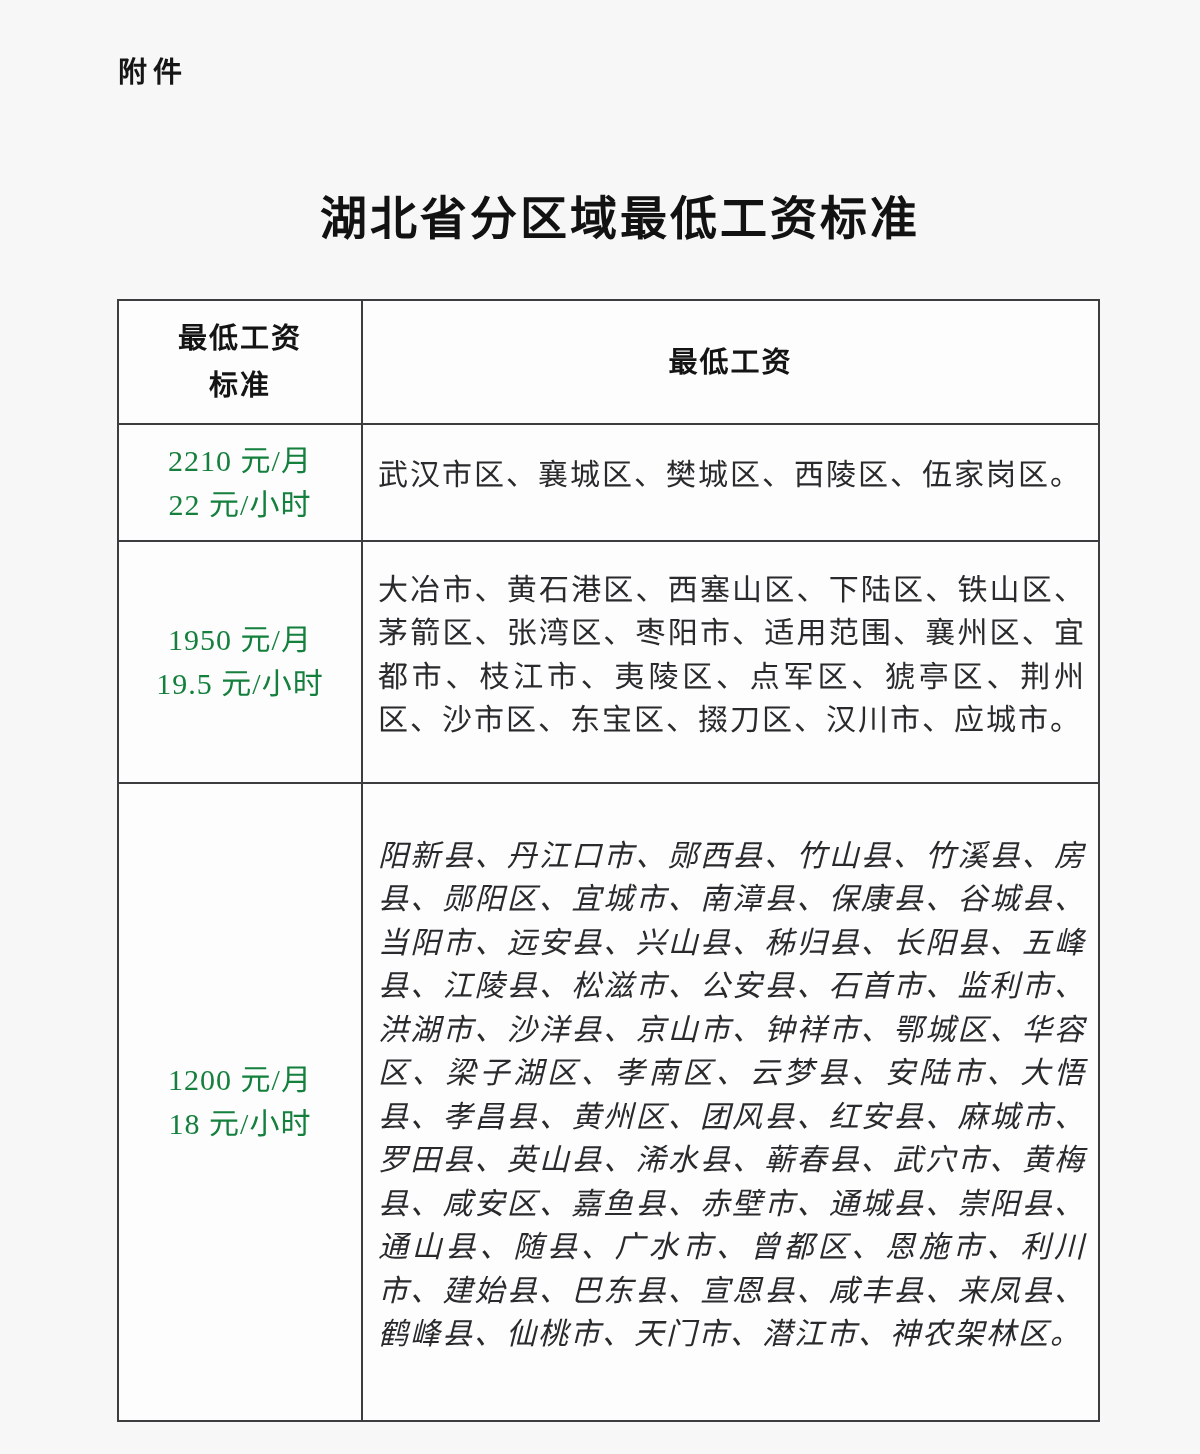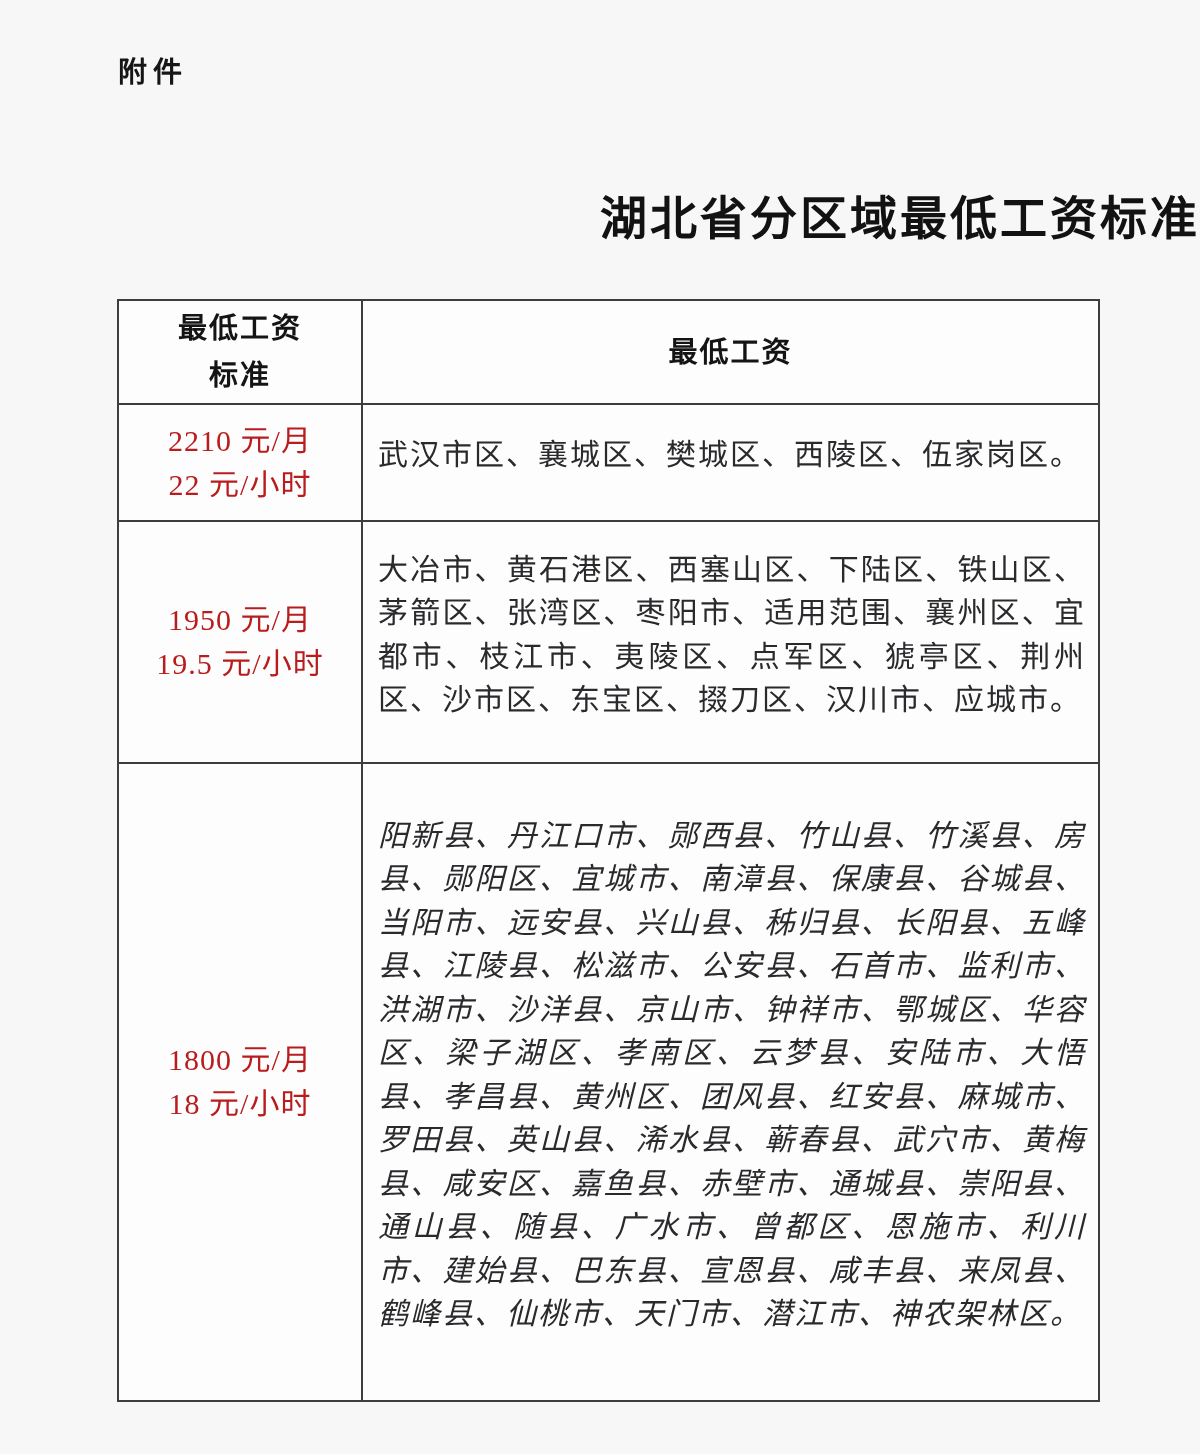--- a/index.html
+++ b/index.html
@@ -24,21 +24,21 @@
     font-weight: 700;
     font-size: 29px;
     letter-spacing: 6px;
     color: #161616;
   }
   .doc-title {
     position: absolute;
     left: 0;
     top: 180px;
     width: 1200px;
-    text-align: right;
+    text-align: center;
     font-family: "Liberation Serif", "DejaVu Serif", serif;
     font-weight: 700;
     font-size: 47px;
     letter-spacing: 3px;
     color: #121212;
     padding-left: 40px;
   }
   table.wage-table {
     position: absolute;
     left: 117px;
@@ -47,41 +47,41 @@
     border-collapse: collapse;
     table-layout: fixed;
     background: #fdfdfe;
   }
   .wage-table th, .wage-table td {
     border: 2px solid #3d3d3f;
     vertical-align: middle;
   }
   .col-standard { width: 244px; }
   .col-scope   { width: 737px; }
-  tr.header-row    { height: 104px; }
+  tr.header-row    { height: 124px; }
   tr.tier-row-0    { height: 117px; }
   tr.tier-row-1    { height: 242px; }
   tr.tier-row-2    { height: 638px; }
   .wage-table th {
     font-family: "Liberation Sans", "DejaVu Sans", sans-serif;
     font-weight: 700;
     font-size: 29px;
     text-align: center;
     letter-spacing: 2px;
     color: #141414;
     white-space: pre-line;
     line-height: 47px;
   }
   td.standard-cell {
     font-size: 30px;
     text-align: center;
     white-space: pre-line;
     line-height: 44px;
     letter-spacing: 1px;
-    color: #b91c1c;
+    color: #15803d;
   }
   td.scope-cell {
     font-size: 30px;
     line-height: 43.5px;
     letter-spacing: 2px;
     text-align: justify;
     text-justify: inter-character;
     padding: 10px 12px 25px 15px;
     color: #2a2a2c;
   }
@@ -113,20 +113,20 @@
         <td class="standard-cell">2210 元/月
 22 元/小时</td>
         <td class="scope-cell">武汉市区、襄城区、樊城区、西陵区、伍家岗区。</td>
       </tr>
       <tr class="tier-row-1">
         <td class="standard-cell">1950 元/月
 19.5 元/小时</td>
         <td class="scope-cell">大冶市、黄石港区、西塞山区、下陆区、铁山区、茅箭区、张湾区、枣阳市、适用范围、襄州区、宜都市、枝江市、夷陵区、点军区、猇亭区、荆州区、沙市区、东宝区、掇刀区、汉川市、应城市。</td>
       </tr>
       <tr class="tier-row-2">
-        <td class="standard-cell">1800 元/月
+        <td class="standard-cell">1200 元/月
 18 元/小时</td>
         <td class="scope-cell top-align">阳新县、丹江口市、郧西县、竹山县、竹溪县、房县、郧阳区、宜城市、南漳县、保康县、谷城县、当阳市、远安县、兴山县、秭归县、长阳县、五峰县、江陵县、松滋市、公安县、石首市、监利市、洪湖市、沙洋县、京山市、钟祥市、鄂城区、华容区、梁子湖区、孝南区、云梦县、安陆市、大悟县、孝昌县、黄州区、团风县、红安县、麻城市、罗田县、英山县、浠水县、蕲春县、武穴市、黄梅县、咸安区、嘉鱼县、赤壁市、通城县、崇阳县、通山县、随县、广水市、曾都区、恩施市、利川市、建始县、巴东县、宣恩县、咸丰县、来凤县、鹤峰县、仙桃市、天门市、潜江市、神农架林区。</td>
       </tr>
     </tbody>
   </table>
 
 </div>
 
 </body></html>

